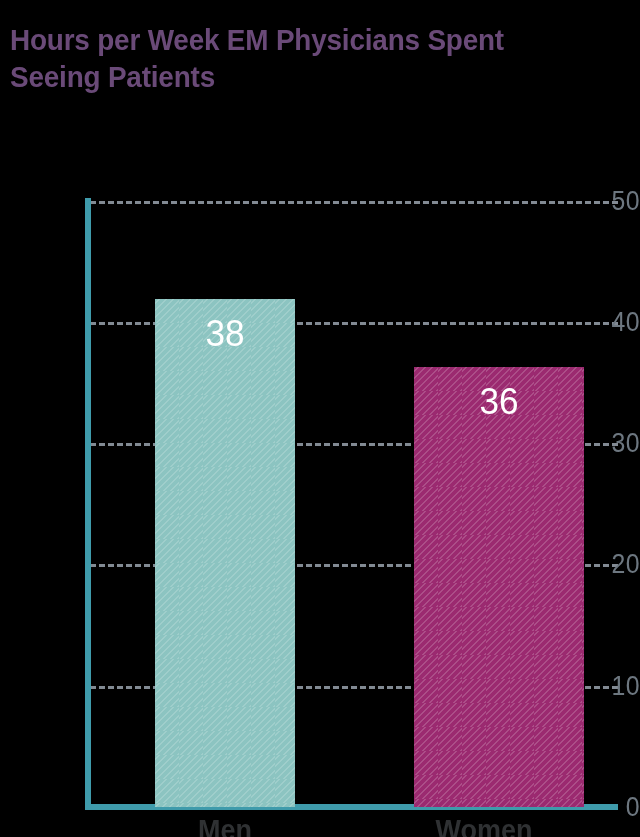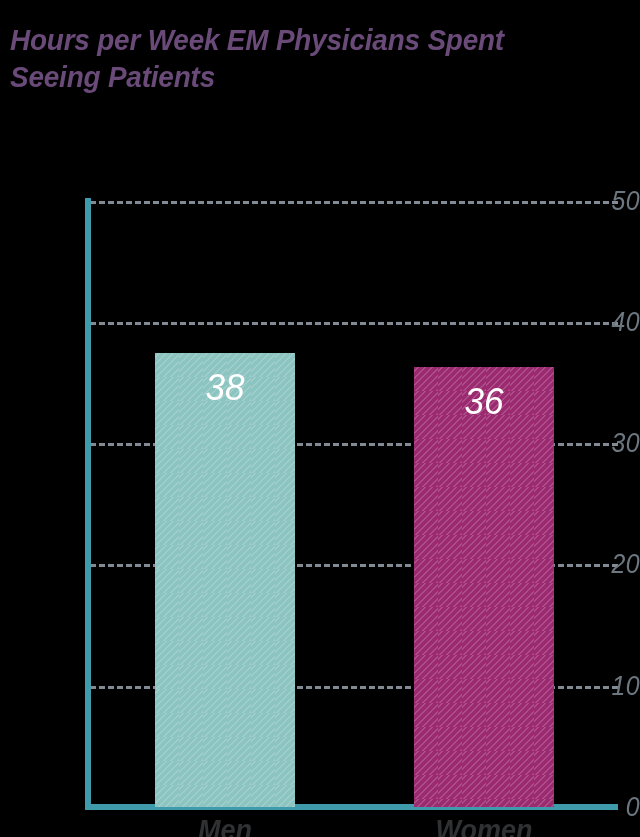--- a/index.html
+++ b/index.html
@@ -7,21 +7,20 @@
     padding: 0;
     background: #000000;
   }
   #page {
     position: relative;
     width: 640px;
     height: 837px;
     background: #000000;
     overflow: hidden;
     font-family: "Liberation Sans", sans-serif;
-    font-style: italic;
   }
 
   
   #chart-title {
     position: absolute;
     left: 10px;
     top: 22px;
     width: 610px;
     color: #6a4a78;
     font-family: "Liberation Sans", sans-serif;
@@ -152,27 +151,27 @@
     <div class="y-tick-label" style="top:162px;">50</div>
     <div class="y-tick-label" style="top:283px;">40</div>
     <div class="y-tick-label" style="top:404px;">30</div>
     <div class="y-tick-label" style="top:525px;">20</div>
     <div class="y-tick-label" style="top:647px;">10</div>
     <div class="y-tick-label" style="top:768px;">0</div>
 
     <div id="y-axis-line"></div>
     <div id="x-axis-line"></div>
 
-    <div class="bar" id="bar-men" style="left:155px; width:140px; height:454px;">
+    <div class="bar" id="bar-men" style="left:155px; width:140px; height:508px;">
       <div class="bar-fill" style="background:#8cc4c1;"></div>
       <div class="bar-hatch"></div>
       <div class="bar-value">38</div>
     </div>
 
-    <div class="bar" id="bar-women" style="left:414px; width:140px; height:440px;">
+    <div class="bar" id="bar-women" style="left:414px; width:140px; height:440px;padding-left:30px;">
       <div class="bar-fill" style="background:#9b2a70;"></div>
       <div class="bar-hatch"></div>
       <div class="bar-value">36</div>
     </div>
 
     <div class="x-tick-label" style="left:155px; width:140px;">Men</div>
     <div class="x-tick-label" style="left:414px; width:140px;">Women</div>
 
   </div>
 </div>

